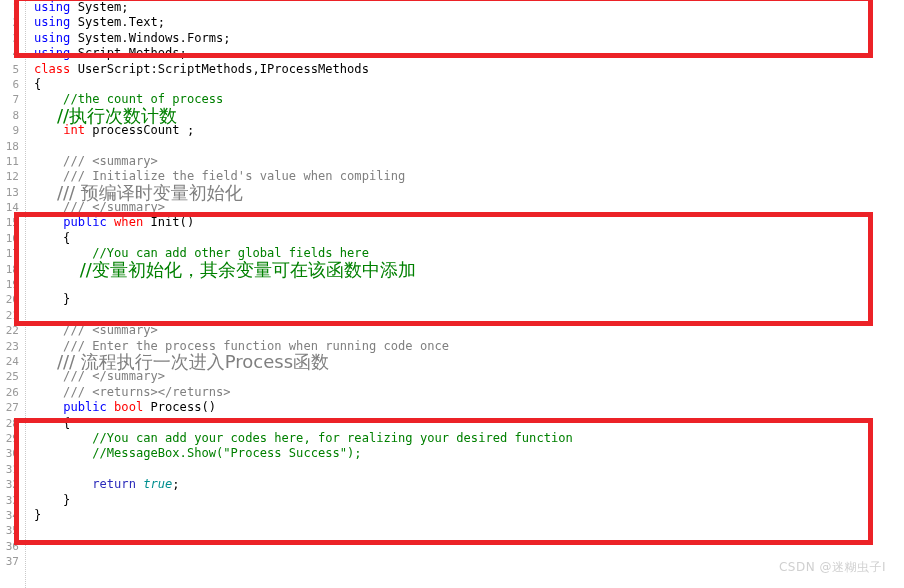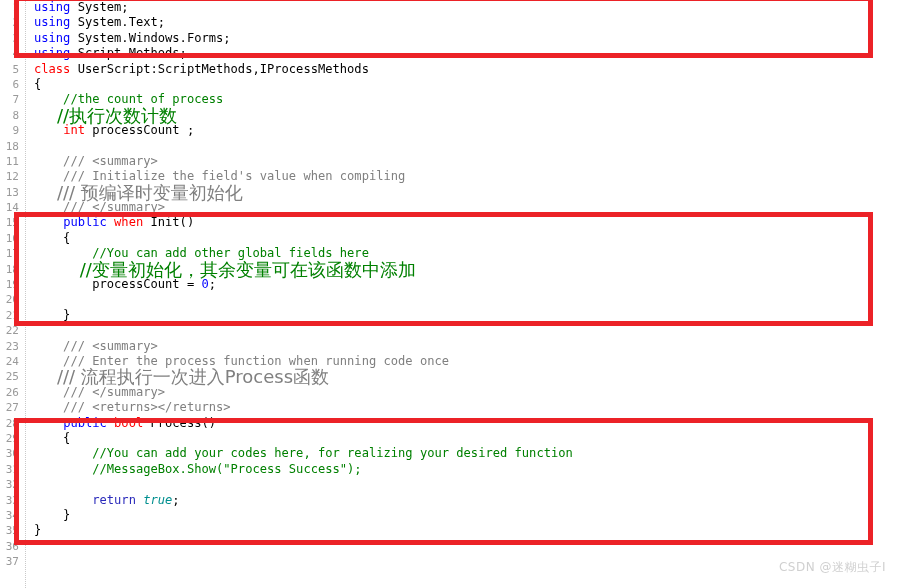--- a/index.html
+++ b/index.html
@@ -151,21 +151,20 @@
       <div class="line"><span class="tok-plain">    </span><span class="tok-type">int</span><span class="tok-plain"> processCount ;</span></div>
       <div class="line"><span class="tok-plain"></span>&nbsp;</div>
       <div class="line"><span class="tok-doc">    /// &lt;summary&gt;</span></div>
       <div class="line"><span class="tok-doc">    /// Initialize the field's value when compiling</span></div>
       <div class="line"><span class="tok-doc cjk">    /// 预编译时变量初始化</span></div>
       <div class="line"><span class="tok-doc">    /// &lt;/summary&gt;</span></div>
       <div class="line"><span class="tok-plain">    </span><span class="tok-kw">public</span><span class="tok-plain"> </span><span class="tok-type">when</span><span class="tok-plain"> Init()</span></div>
       <div class="line"><span class="tok-plain">    {</span></div>
       <div class="line"><span class="tok-comment">        //You can add other global fields here</span></div>
       <div class="line"><span class="tok-comment cjk">        //变量初始化，其余变量可在该函数中添加</span></div>
-      <div class="line"><span class="tok-plain">        processCount = </span><span class="tok-num">0</span><span class="tok-plain">;</span></div>
       <div class="line"><span class="tok-plain"></span>&nbsp;</div>
       <div class="line"><span class="tok-plain">    }</span></div>
       <div class="line"><span class="tok-plain"></span>&nbsp;</div>
       <div class="line"><span class="tok-doc">    /// &lt;summary&gt;</span></div>
       <div class="line"><span class="tok-doc">    /// Enter the process function when running code once</span></div>
       <div class="line"><span class="tok-doc cjk">    /// 流程执行一次进入Process函数</span></div>
       <div class="line"><span class="tok-doc">    /// &lt;/summary&gt;</span></div>
       <div class="line"><span class="tok-doc">    /// &lt;returns&gt;&lt;/returns&gt;</span></div>
       <div class="line"><span class="tok-plain">    </span><span class="tok-kw">public</span><span class="tok-plain"> </span><span class="tok-type">bool</span><span class="tok-plain"> Process()</span></div>
       <div class="line"><span class="tok-plain">    {</span></div>

